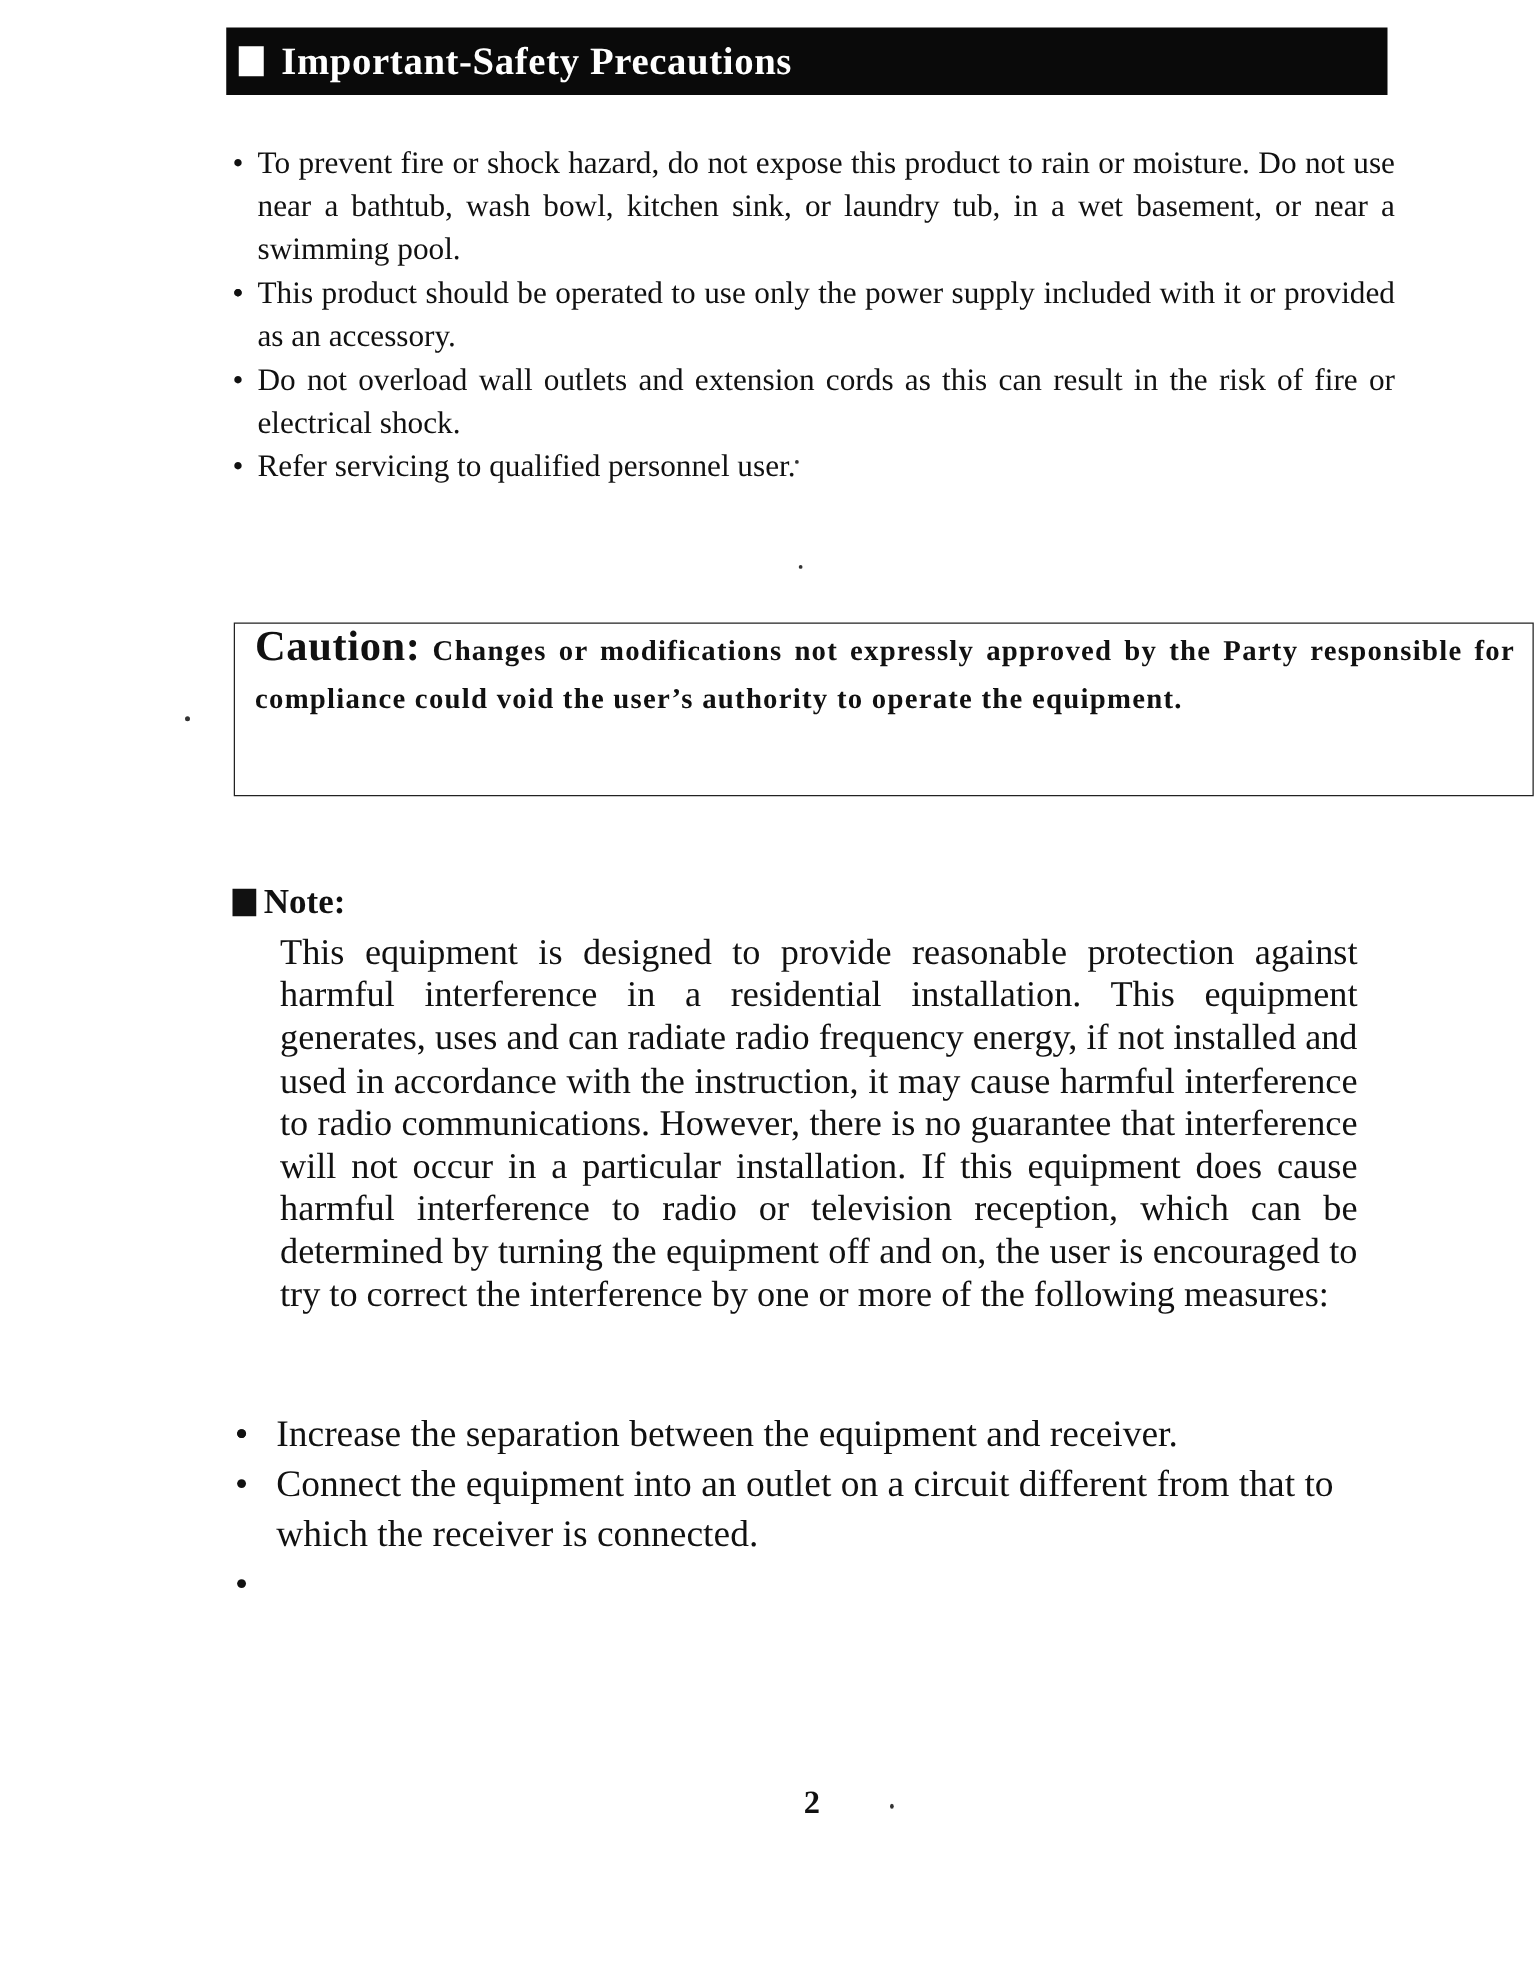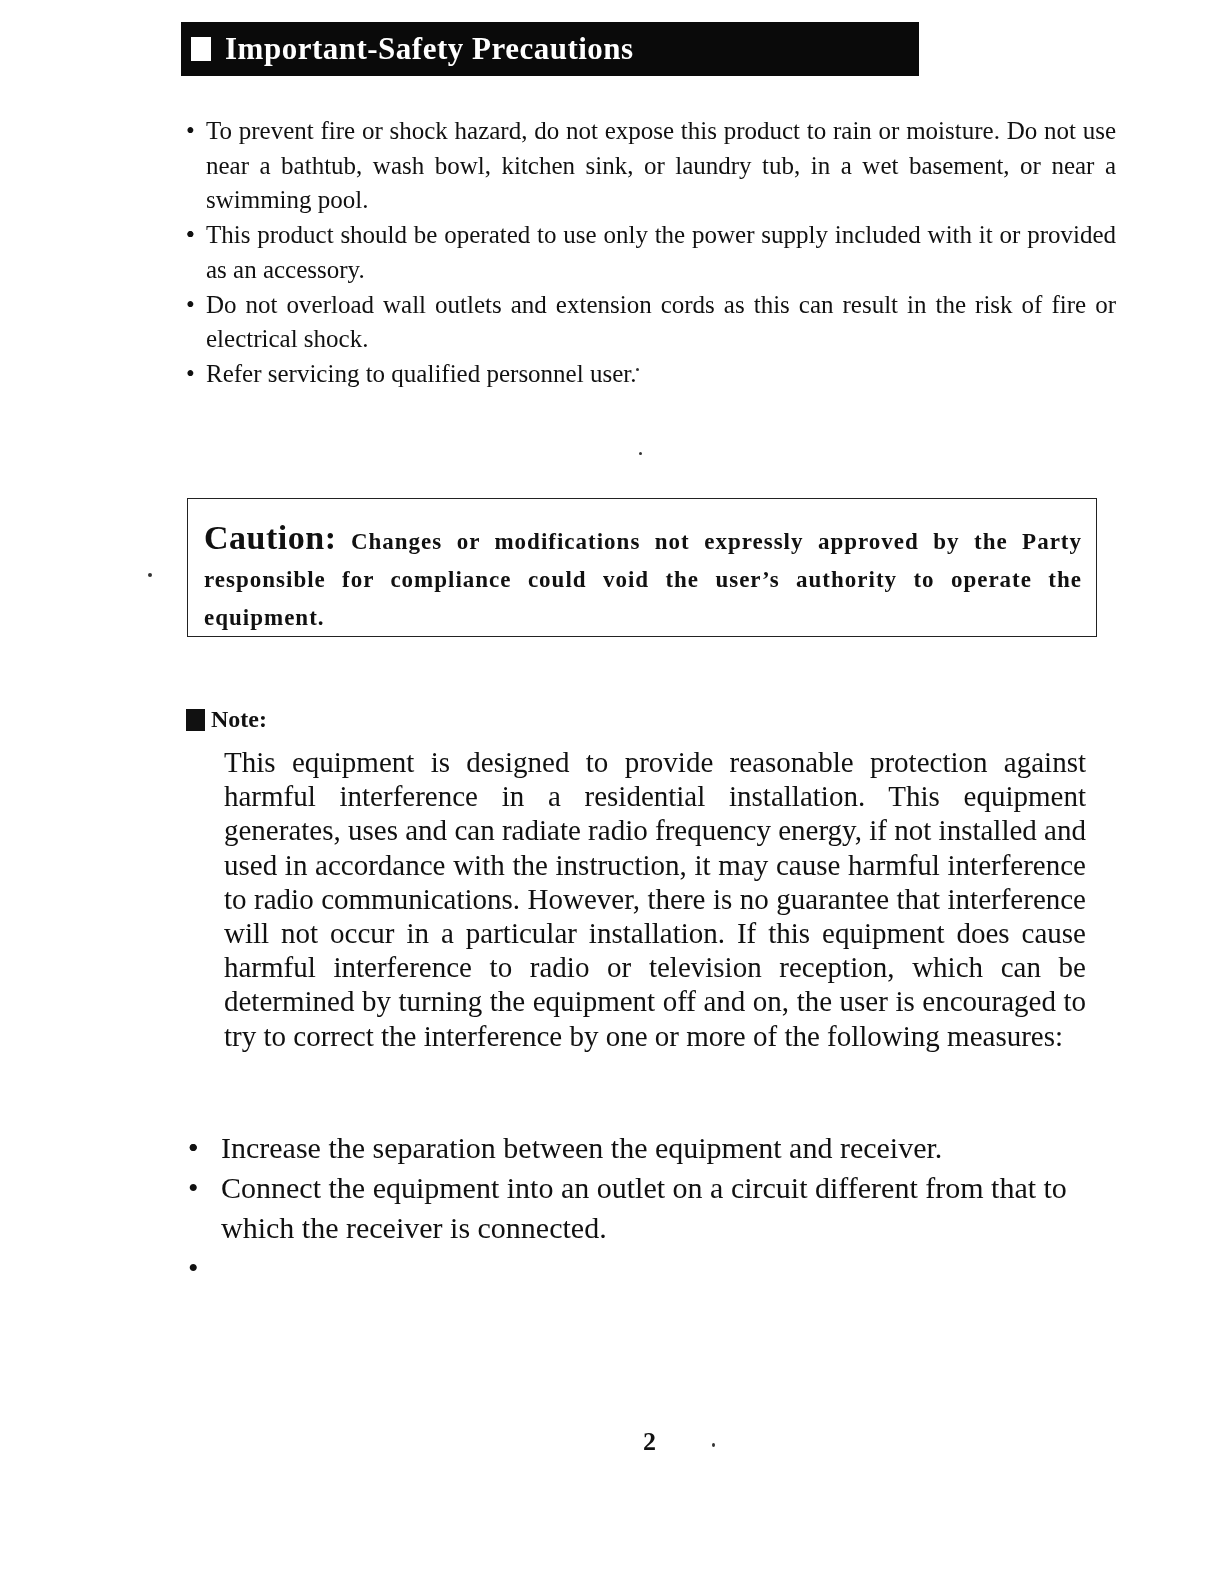--- a/index.html
+++ b/index.html
@@ -12,21 +12,21 @@
       height: 1584px;
       position: relative;
       overflow: hidden;
       font-family: "Liberation Serif", "DejaVu Serif", serif;
       color: #111111;
     }
     .header-bar {
       position: absolute;
       left: 181px;
       top: 22px;
-      width: 738px;
+      width: 929px;
       height: 54px;
       background: #0a0a0a;
       display: flex;
       align-items: center;
     }
     .header-square {
       width: 20px;
       height: 24px;
       background: #ffffff;
       margin-left: 10px;
@@ -57,44 +57,44 @@
     }
     .bullet-sm {
       position: absolute;
       left: 0;
       top: 0;
     }
     .caution-box {
       position: absolute;
       left: 187px;
       top: 498px;
-      width: 910px;
+      width: 1040px;
       height: 139px;
       border: 1.5px solid #222222;
       box-sizing: border-box;
-      padding: 20px 14px 0 16px;
+      padding: 0 14px 0 16px;
       font-family: "Liberation Serif", "DejaVu Serif", serif;
       font-weight: bold;
       font-size: 23px;
       line-height: 38px;
       letter-spacing: 1px;
       text-align: justify;
     }
     .caution-label {
       font-size: 34px;
       letter-spacing: 0.5px;
     }
     .note-heading {
       position: absolute;
       left: 186px;
       top: 706px;
       display: flex;
       align-items: center;
       font-weight: bold;
-      font-size: 24px;
+      font-size: 28px;
     }
     .note-square {
       width: 19px;
       height: 22px;
       background: #111111;
       margin-right: 6px;
     }
     .note-body {
       position: absolute;
       left: 224px;

